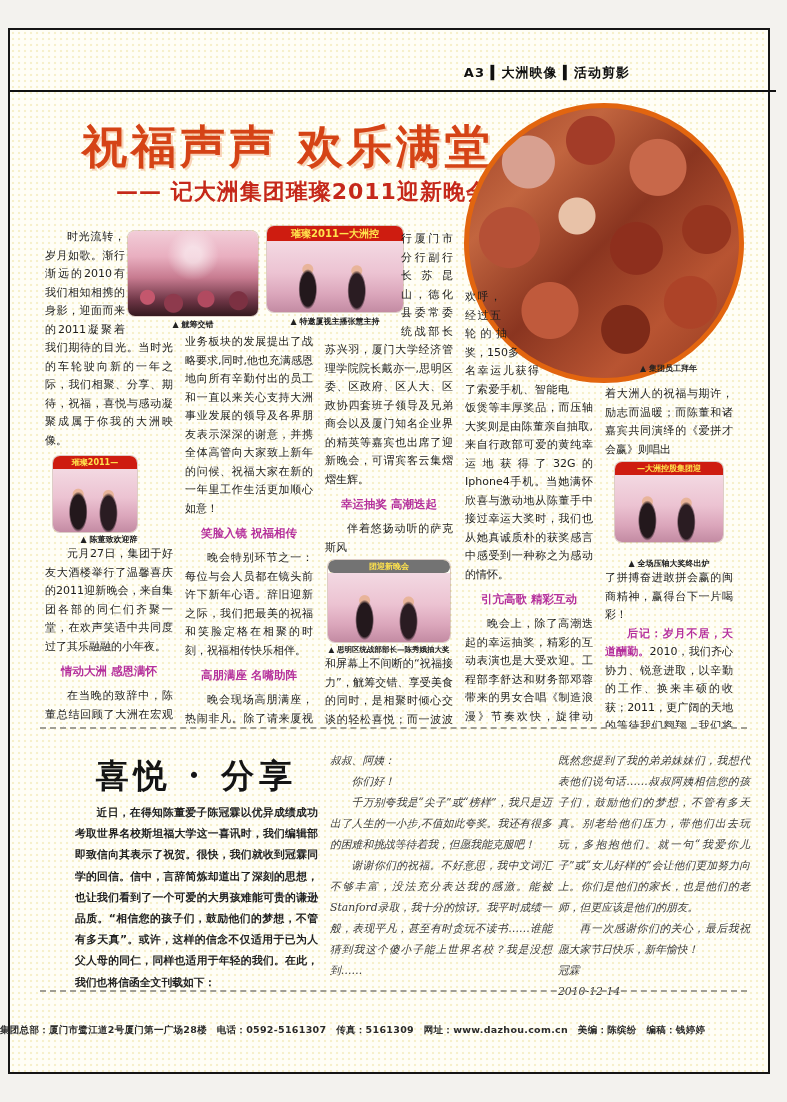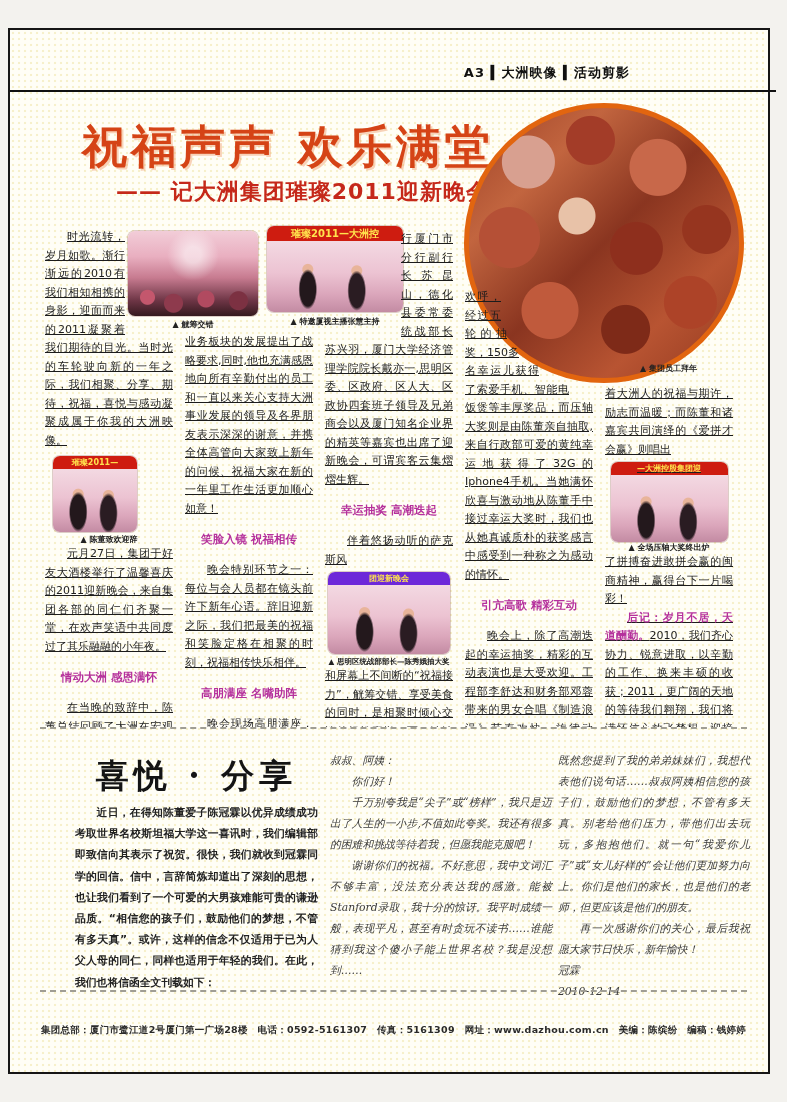--- a/index.html
+++ b/index.html
@@ -74,25 +74,25 @@
     background:
       radial-gradient(ellipse 13px 28px at 30% 68%,#23181c 0 60%,transparent 72%),
       radial-gradient(ellipse 13px 28px at 66% 70%,#2a1c22 0 60%,transparent 72%),
       radial-gradient(circle at 30% 40%,#e8b49a 0 5px,transparent 6px),
       radial-gradient(circle at 66% 42%,#e8b49a 0 5px,transparent 6px),
       linear-gradient(180deg,#f3d9e2 0%,#ecc3d2 45%,#dba6bb 75%,#c38ba3 100%);
   }
   .col{position:absolute;width:128px;overflow:hidden;}
   .bp{
     margin:0;font-size:11px;line-height:18.5px;text-align:justify;
-    color:#1c1c1c;text-indent:2em;font-weight:500;text-decoration:underline;
+    color:#1c1c1c;text-indent:2em;font-weight:500;
   }
   .bp.noindent{text-indent:0;}
   .kicker{
-    margin:14px 0;font-size:11.5px;font-weight:bold;color:#b5309c;
+    margin:8px 0;font-size:11.5px;font-weight:bold;color:#b5309c;
     text-align:center;white-space:nowrap;
   }
   .lead-magenta{color:#b5309c;font-weight:bold;}
   .spacer-r{float:right;}
   .spacer-l{float:left;}
   .flow-photo{display:block;}
   .dash-sep{position:absolute;left:40px;width:707px;border-top:2px dashed #a09e94;}
   .share{position:absolute;left:40px;top:742px;width:707px;height:242px;}
   .share-title{
     position:absolute;left:35px;top:12px;width:243px;text-align:center;
@@ -107,21 +107,21 @@
   .hand{
     font-family:"DejaVu Serif",serif;font-style:italic;color:#3a3a3a;
     font-size:10.8px;line-height:21px;font-weight:500;
   }
   .letter-a{position:absolute;left:290px;top:8px;width:222px;}
   .letter-b{position:absolute;left:518px;top:8px;width:192px;}
   .hand p{margin:0;text-indent:2em;text-align:justify;}
   .hand p.nohang{text-indent:0;}
   .sig{text-align:right;text-indent:0 !important;padding-right:28px;}
   .footer-line{
-    position:absolute;left:0;top:1024px;width:787px;text-align:center;
+    position:absolute;left:0;top:1024px;width:787px;
     font-size:9.5px;font-weight:bold;color:#2a2a2a;letter-spacing:0.3px;
   }
 </style>
 </head>
 <body>
 
 <div class="page-frame"></div>
 
 <div class="masthead">A3 ▍大洲映像 ▍活动剪影</div>
 <div class="masthead-rule"></div>
@@ -161,36 +161,36 @@
     <p class="bp">晚会特别环节之一：每位与会人员都在镜头前许下新年心语。辞旧迎新之际，我们把最美的祝福和笑脸定格在相聚的时刻，祝福相传快乐相伴。</p>
     <div class="kicker">高朋满座 名嘴助阵</div>
     <p class="bp">晚会现场高朋满座，热闹非凡。除了请来厦视当家主播张慧与集团助总李昌雄搭档主持，原厦门市副市长、市外商协会会长陈聪辉，市总商会、工商联副主席董仁生，工商银</p>
   </div>
 
   <div class="col" style="left:285px;top:125px;height:497px;">
     <p class="bp noindent"><span class="spacer-l" style="width:76px;height:104px;"></span><span>行厦门市分行副行长苏昆山，德化县委常委统战部长苏兴羽，厦门大学经济管理学院院长戴亦一,思明区委、区政府、区人大、区政协四套班子领导及兄弟商会以及厦门知名企业界的精英等嘉宾也出席了迎新晚会，可谓宾客云集熠熠生辉。</span></p>
     <div class="kicker">幸运抽奖 高潮迭起</div>
     <p class="bp">伴着悠扬动听的萨克斯风</p>
     <div class="photo flow-photo" style="width:122px;height:82px;margin:3px auto 2px;">
-      <div class="ph-banner small" style="background:#6d28d9;">团迎新晚会</div>
+      <div class="ph-banner small" style="background:#737373;border-radius:6px;">团迎新晚会</div>
       <div class="ph-stage-bg" style="height:69px;"></div>
     </div>
     <div class="caption" style="font-size:7.5px;">▲ 思明区统战部部长—陈秀娥抽大奖</div>
     <p class="bp noindent">和屏幕上不间断的“祝福接力”，觥筹交错、享受美食的同时，是相聚时倾心交谈的轻松喜悦；而一波波的幸运大抽奖也是高潮迭起，牵动人心，不时能听到人群中传来的阵阵</p>
   </div>
 
   <div class="col" style="left:425px;top:183px;height:439px;">
     <p class="bp noindent"><span class="spacer-r" style="width:92px;height:19px;clear:right;"></span><span class="spacer-r" style="width:86px;height:19px;clear:right;"></span><span class="spacer-r" style="width:74px;height:19px;clear:right;"></span><span class="spacer-r" style="width:54px;height:19px;clear:right;"></span><span class="spacer-r" style="width:24px;height:19px;clear:right;"></span><span>欢呼，经过五轮的抽奖，150多名幸运儿获得了索爱手机、智能电饭煲等丰厚奖品，而压轴大奖则是由陈董亲自抽取,来自行政部可爱的黄纯幸运地获得了32G的Iphone4手机。当她满怀欣喜与激动地从陈董手中接过幸运大奖时，我们也从她真诚质朴的获奖感言中感受到一种称之为感动的情怀。</span></p>
     <div class="kicker">引亢高歌 精彩互动</div>
     <p class="bp">晚会上，除了高潮迭起的幸运抽奖，精彩的互动表演也是大受欢迎。工程部李舒达和财务部邓蓉带来的男女合唱《制造浪漫》节奏欢快，旋律动听，顿时吸引了现场不少“粉丝”；招商部和物业中心集体合唱的《明天会更好》带</p>
   </div>
 
   <div class="col" style="left:565px;top:280px;height:342px;">
     <p class="bp noindent">着大洲人的祝福与期许，励志而温暖；而陈董和诸嘉宾共同演绎的《爱拼才会赢》则唱出</p>
-    <div class="photo flow-photo" style="width:117px;height:80px;margin:3px auto 0;text-decoration:underline;">
+    <div class="photo flow-photo" style="width:108px;height:80px;margin:3px auto 16px;">
       <div class="ph-banner small">—大洲控股集团迎</div>
       <div class="ph-stage-bg" style="height:67px;"></div>
     </div>
     <div class="caption">▲ 全场压轴大奖终出炉</div>
     <p class="bp noindent">了拼搏奋进敢拼会赢的闽商精神，赢得台下一片喝彩！</p>
     <p class="bp"><span class="lead-magenta">后记：岁月不居，天道酬勤。</span><span>2010，我们齐心协力、锐意进取，以辛勤的工作、换来丰硕的收获；2011，更广阔的天地的等待我们翱翔，我们将满怀信心放飞梦想，迎接璀璨如锦的未来。</span></p>
   </div>
 
 </div>
 

